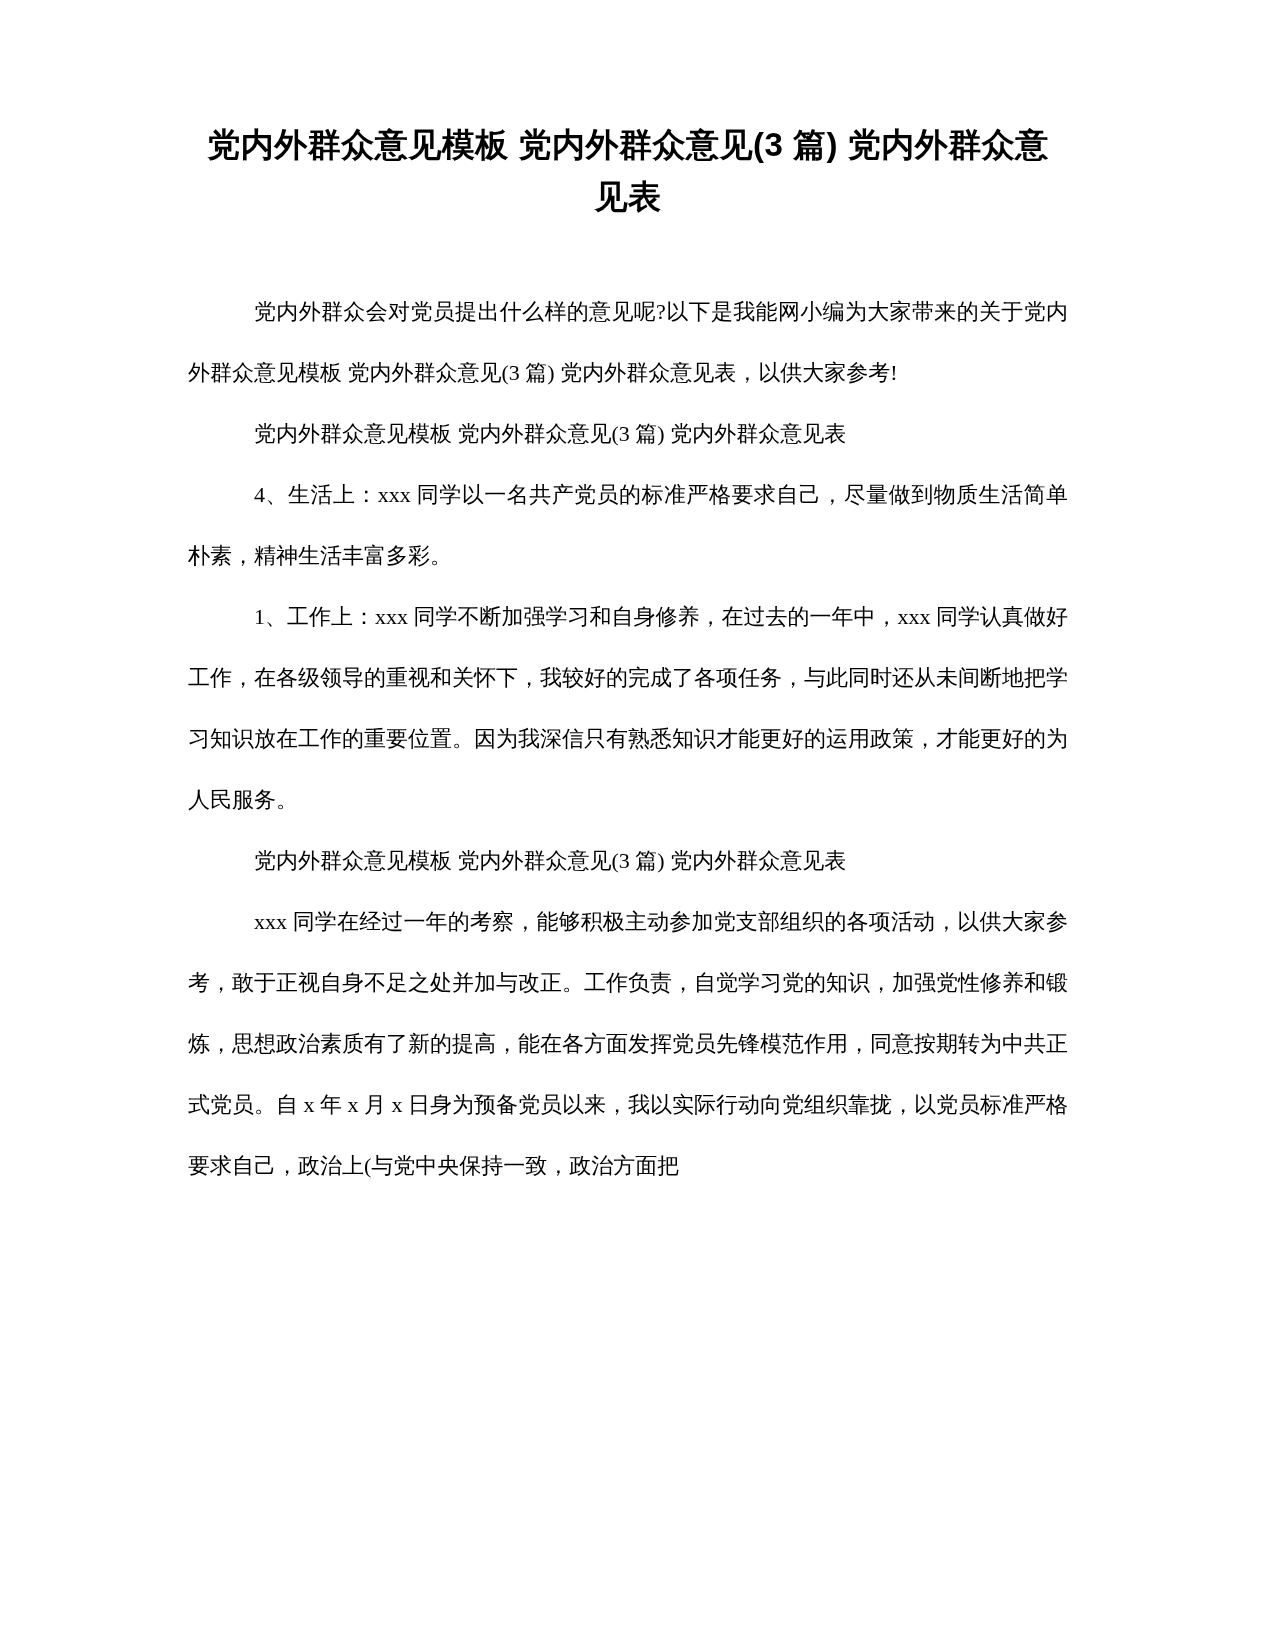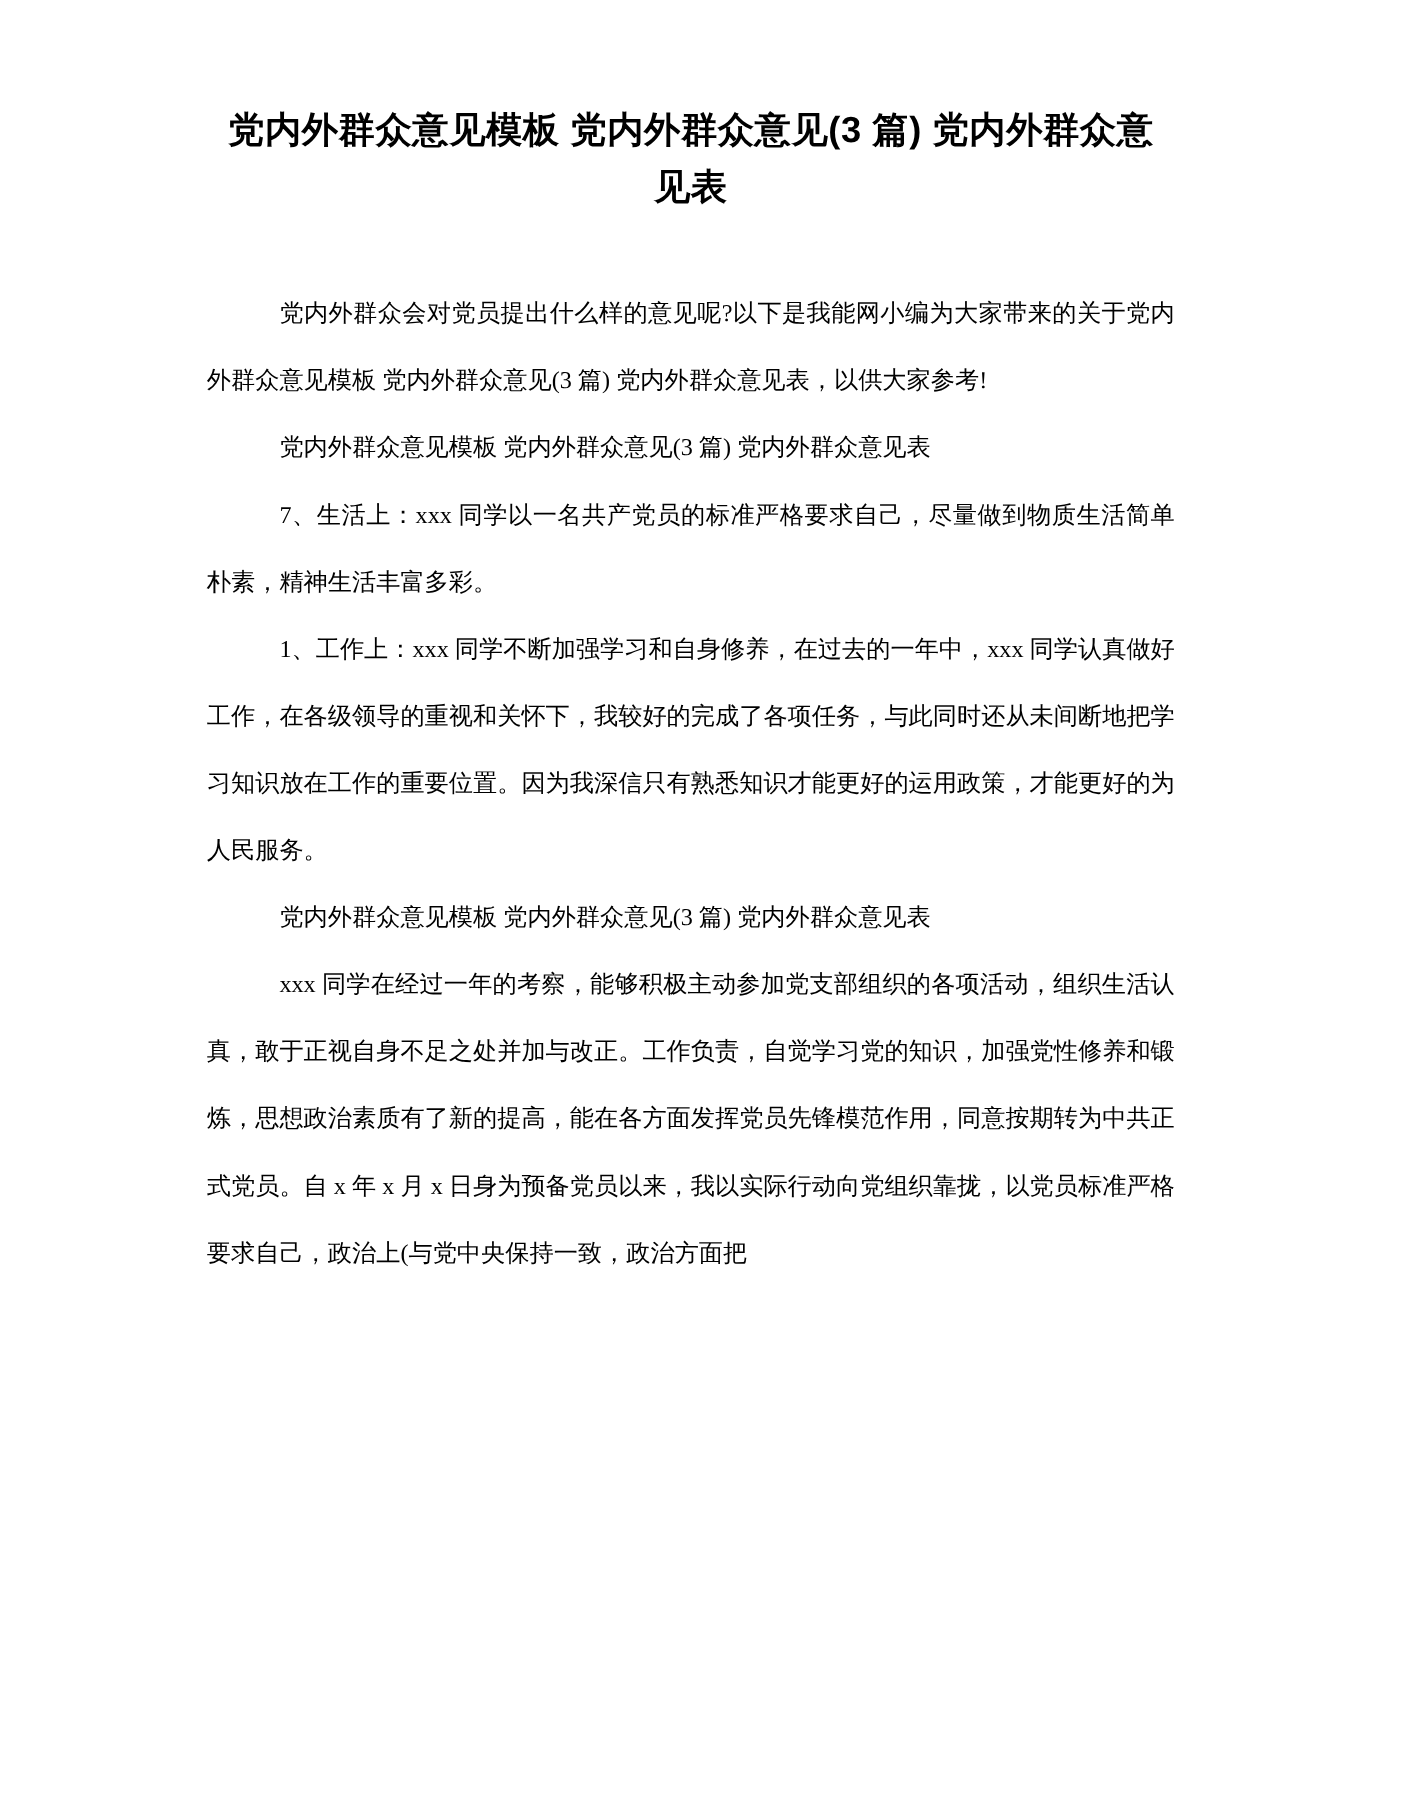--- a/index.html
+++ b/index.html
@@ -8,21 +8,21 @@
     background: #ffffff;
   }
   .page {
     position: relative;
     width: 1275px;
     height: 1650px;
     margin: 0 auto;
     background: #ffffff;
     color: #000000;
     box-sizing: border-box;
-    padding: 92px 207px 0 188px;
+    padding: 119px 207px 0 188px;
     overflow: hidden;
   }
   .doc-title {
     font-family: "Liberation Sans", "DejaVu Sans", sans-serif;
     font-weight: bold;
     font-size: 33px;
     line-height: 52px;
     text-align: center;
     max-width: 850px;
     margin: 0 auto 58px auto;
@@ -45,18 +45,18 @@
 </style>
 </head>
 <body>
 
 <div class="page">
   <h1 class="doc-title">党内外群众意见模板 党内外群众意见(3 篇) 党内外群众意见表</h1>
 
   <div class="doc-body">
     <p>党内外群众会对党员提出什么样的意见呢?以下是我能网小编为大家带来的关于党内外群众意见模板 党内外群众意见(3 篇) 党内外群众意见表，以供大家参考!</p>
     <p>党内外群众意见模板 党内外群众意见(3 篇) 党内外群众意见表</p>
-    <p>7、生活上：xxx 同学以一名共产党员的标准严格要求自己，尽量做到物质生活简单朴素，精神生活丰富多彩。</p>
+    <p>4、生活上：xxx 同学以一名共产党员的标准严格要求自己，尽量做到物质生活简单朴素，精神生活丰富多彩。</p>
     <p>1、工作上：xxx 同学不断加强学习和自身修养，在过去的一年中，xxx 同学认真做好工作，在各级领导的重视和关怀下，我较好的完成了各项任务，与此同时还从未间断地把学习知识放在工作的重要位置。因为我深信只有熟悉知识才能更好的运用政策，才能更好的为人民服务。</p>
     <p>党内外群众意见模板 党内外群众意见(3 篇) 党内外群众意见表</p>
-    <p>xxx 同学在经过一年的考察，能够积极主动参加党支部组织的各项活动，组织生活认真，敢于正视自身不足之处并加与改正。工作负责，自觉学习党的知识，加强党性修养和锻炼，思想政治素质有了新的提高，能在各方面发挥党员先锋模范作用，同意按期转为中共正式党员。自 x 年 x 月 x 日身为预备党员以来，我以实际行动向党组织靠拢，以党员标准严格要求自己，政治上(与党中央保持一致，政治方面把</p>
+    <p>xxx 同学在经过一年的考察，能够积极主动参加党支部组织的各项活动，以供大家参考，敢于正视自身不足之处并加与改正。工作负责，自觉学习党的知识，加强党性修养和锻炼，思想政治素质有了新的提高，能在各方面发挥党员先锋模范作用，同意按期转为中共正式党员。自 x 年 x 月 x 日身为预备党员以来，我以实际行动向党组织靠拢，以党员标准严格要求自己，政治上(与党中央保持一致，政治方面把</p>
   </div>
 </div>
 
 </body></html>

